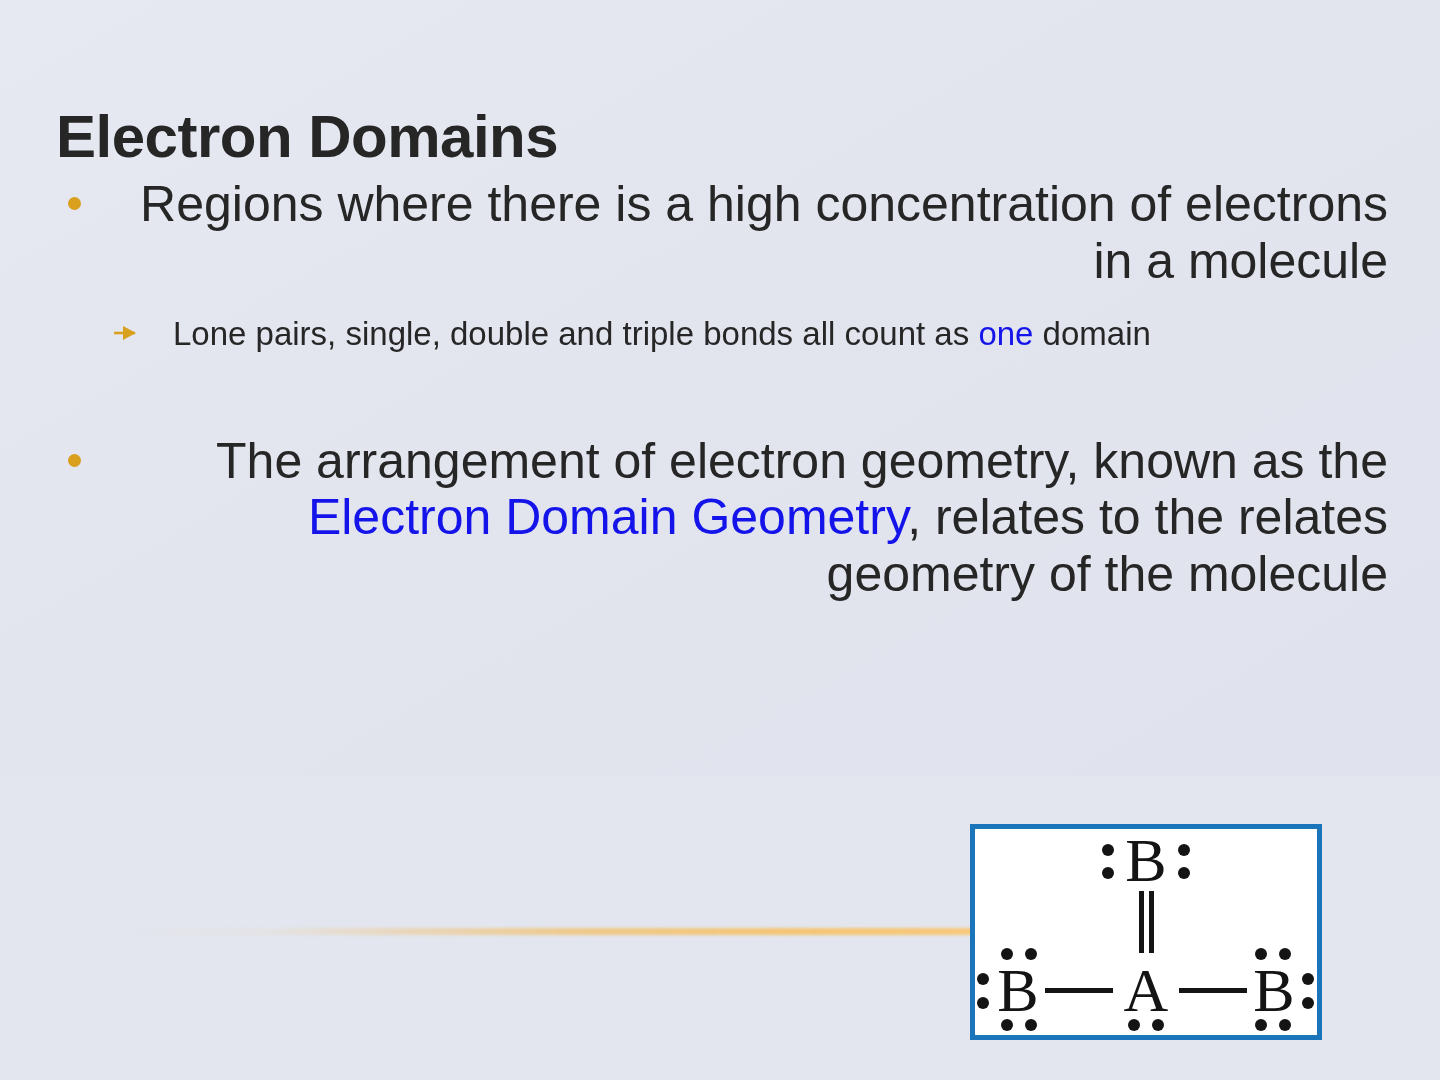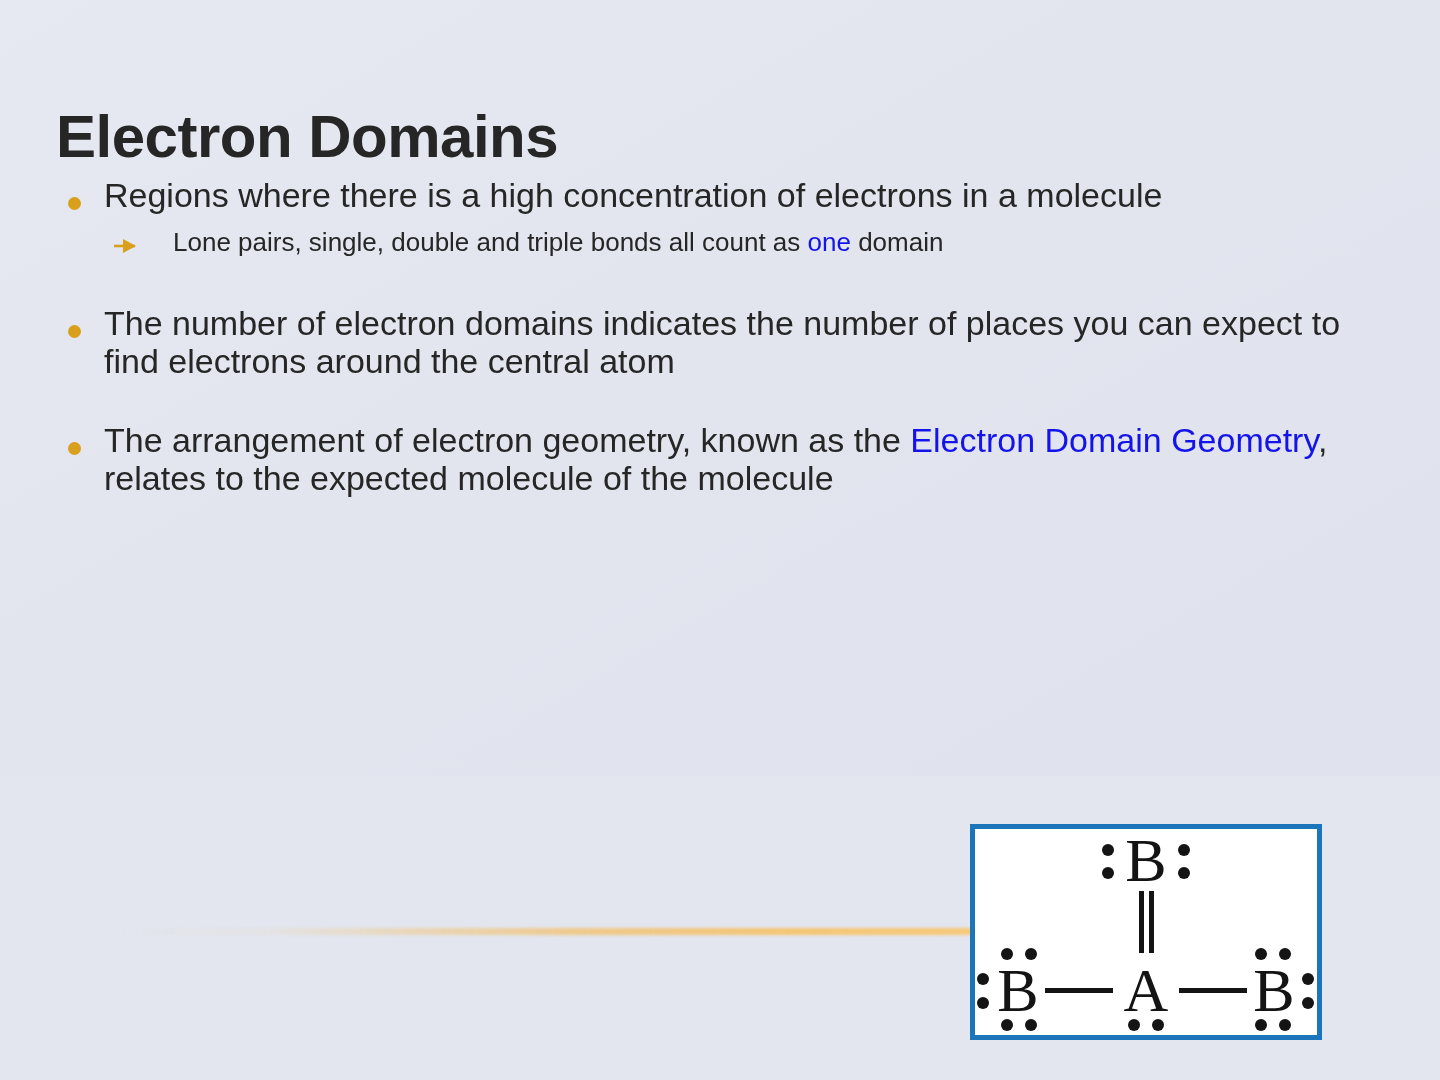--- a/index.html
+++ b/index.html
@@ -37,41 +37,42 @@
     position: absolute;
     left: 58px;
     top: 176px;
     width: 1330px;
   }
 
   .bullet-l1 {
     position: relative;
     padding-left: 46px;
     color: #262626;
-    font-size: 34px;
+    font-size: 50px;
     line-height: 1.13;
     margin-bottom: 6px;
+    text-align: right;
   }
   .bullet-l1 .dot {
     position: absolute;
     left: 10px;
     top: 21px;
     width: 13px;
     height: 13px;
     border-radius: 50%;
     background: #d8a01c;
   }
 
   .bullet-l2 {
     position: relative;
     padding-left: 115px;
     color: #262626;
-    font-size: 26px;
+    font-size: 33px;
     line-height: 1.14;
-    margin-top: 14px;
+    margin-top: 26px;
     margin-bottom: 16px;
   }
   .bullet-l2 .arrow {
     position: absolute;
     left: 52px;
     top: 3px;
     width: 30px;
     height: 30px;
     color: #d8a01c;
     font-size: 26px;
@@ -135,30 +136,26 @@
         <svg width="30" height="30" viewBox="0 0 30 30" aria-hidden="true">
           <path d="M4 15 L25 15" stroke="#d8a01c" stroke-width="2.6" fill="none"></path>
           <path d="M13 8 L26 15 L13 22 Z" fill="#d8a01c"></path>
         </svg>
       </span>
       <span>Lone pairs, single, double and triple bonds all count as </span><span class="hl-blue">one</span><span> domain</span>
     </div>
 
     <div class="gap-2"></div>
 
+
+    <div class="gap-3"></div>
+
     <div class="bullet-l1">
       <span class="dot"></span>
-      <span>The number of electron domains indicates the number of places you can expect to find electrons around the central atom</span>
-    </div>
-
-    <div class="gap-3"></div>
-
-    <div class="bullet-l1">
-      <span class="dot"></span>
-      <span>The arrangement of electron geometry, known as the </span><span class="hl-blue">Electron Domain Geometry</span><span>, relates to the expected molecule of the molecule</span>
+      <span>The arrangement of electron geometry, known as the </span><span class="hl-blue">Electron Domain Geometry</span><span>, relates to the relates geometry of the molecule</span>
     </div>
 
   </div>
 
   <div class="rule"></div>
 
   <div class="lewis-box">
     <svg width="342" height="206" viewBox="0 0 342 206" aria-hidden="true">
       <g fill="#141414">
 

